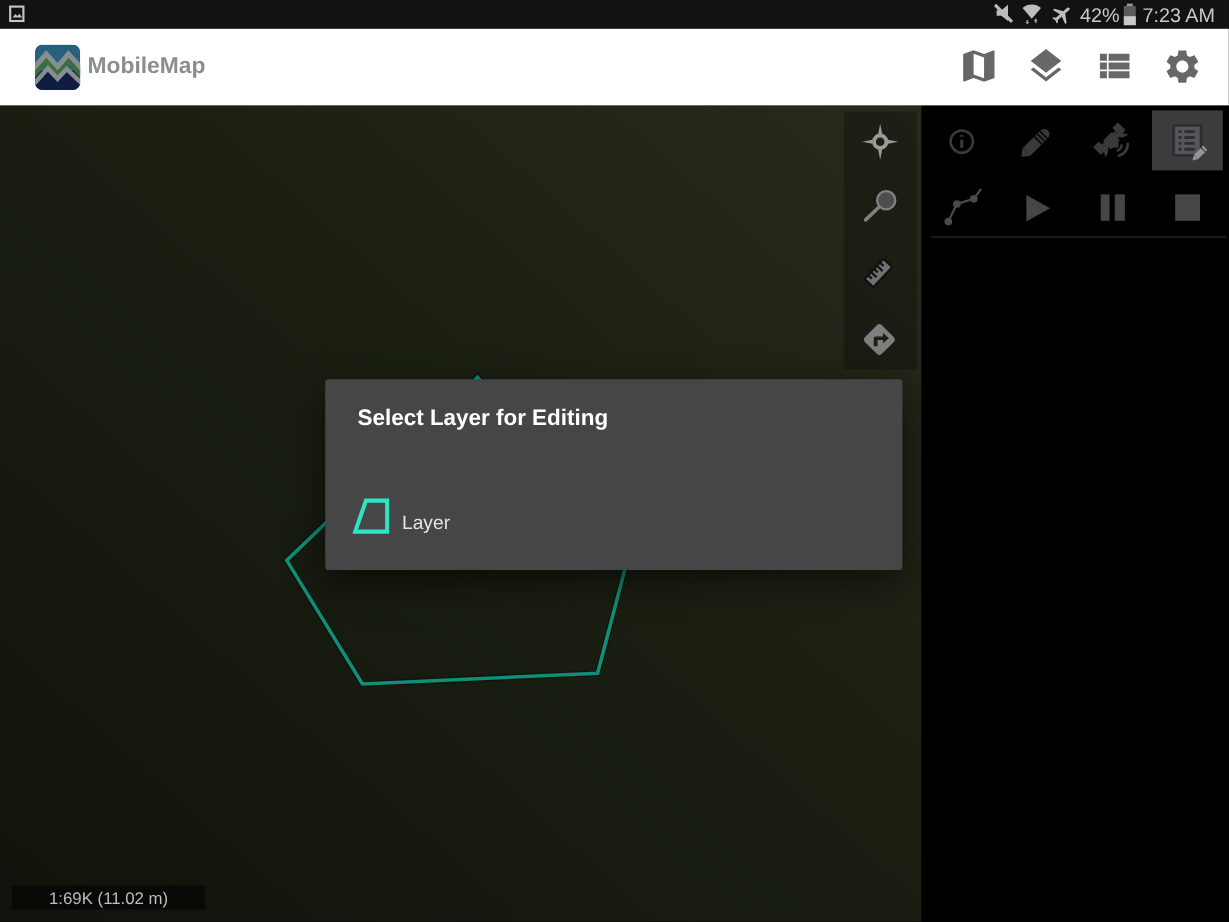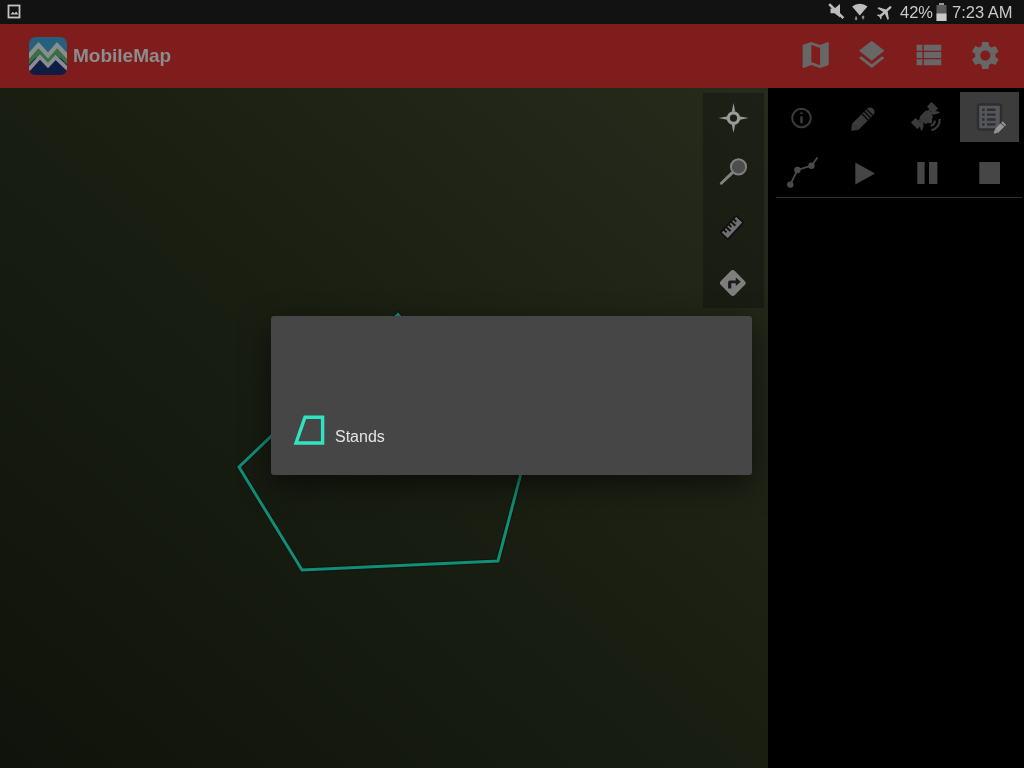--- a/index.html
+++ b/index.html
@@ -1,19 +1,19 @@
 <!DOCTYPE html>
 <html><head>
 <meta charset="utf-8">
 <style>
 * { margin:0; padding:0; box-sizing:border-box; }
 html,body { width:1024px; height:768px; overflow:hidden; background:#000; font-family:"Liberation Sans", sans-serif; }
 #root { position:absolute; left:0; top:0; width:1024px; height:602px; background:#000; }
 #statusbar { position:absolute; left:0; top:0; width:1024px; height:24px; background:#121212; }
-#toolbar { position:absolute; left:0; top:24px; width:1024px; height:64px; background:#7f1d1d; }
+#toolbar { position:absolute; left:0; top:24px; width:1024px; height:64px; background:#ffffff; }
 #map { position:absolute; left:0; top:88px; width:768px; height:680px;
   background:
     linear-gradient(to top right, #0f130b 0%, #1a1f12 55%, #262b1c 100%);
 }
 #panel { position:absolute; left:768px; top:88px; width:256px; height:680px; background:#000; }
 #ctrlcol { position:absolute; left:703px; top:93px; width:61px; height:215px; background:rgba(0,0,0,0.24); }
 #scalebox { position:absolute; left:10px; top:738px; width:161px; height:20px; background:rgba(5,5,5,0.72);
   color:#bdbdbd; font-size:14px; text-align:center; line-height:20px; }
 #dialog { position:absolute; left:271px; top:316px; width:481px; height:159px; background:#464646;
   border-radius:3px; box-shadow:0 10px 30px rgba(0,0,0,0.55); }
@@ -123,20 +123,21 @@
           <path d="M-7.2,-5 v4.2 M-3.6,-5 v6.3 M0,-5 v4.2 M3.6,-5 v6.3 M7.2,-5 v4.2"></path>
         </g>
       </g>
 
       <g transform="translate(29.8,190)" fill="#7e7e7e">
         <rect x="-9.9" y="-9.9" width="19.8" height="19.8" rx="3" transform="rotate(45)"></rect>
         <path d="M3.0,-5.5 L8.0,-1.2 L3.0,3.1 L3.0,0.3 L-1.5,0.3 L-1.5,5.5 L-4.7,5.5 L-4.7,-0.6 C-4.7,-1.9 -4.0,-2.6 -2.7,-2.6 L3.0,-2.6 Z" fill="#1a1e15"></path>
       </g>
     </svg>
   </div>
+  <div id="scalebox">1:69K (11.02 m)</div>
   <div id="panel">
     <svg width="256" height="680" style="position:absolute;left:0;top:0">
 
       <rect x="192" y="4" width="59" height="50" fill="#3c3c3d"></rect>
 
       <g transform="translate(33.5,30)" fill="none" stroke="#3a3a3a">
         <circle cx="0" cy="0" r="9.3" stroke-width="2.1"></circle>
         <path d="M0,-1.5 L0,5.2" stroke-width="2.6"></path>
         <path d="M0,-5.6 L0,-4.0" stroke-width="2.6"></path>
       </g>
@@ -194,20 +195,21 @@
         <rect x="149.3" y="74" width="7.3" height="22"></rect>
         <rect x="161" y="74" width="8.4" height="22"></rect>
       </g>
 
       <rect x="211.3" y="74" width="20.7" height="22" fill="#464646"></rect>
 
       <rect x="8" y="109" width="246" height="1" fill="#2e2e2e"></rect>
     </svg>
   </div>
   <div id="dialog">
+    <div id="dlg-title">Select Layer for Editing</div>
     <div id="row-stands">
       <svg width="40" height="36" style="position:absolute;left:0;top:0">
         <path d="M13,2.2 L30.6,2.2 L30.6,28 L4,28 Z" fill="none" stroke="#2fe3c3" stroke-width="3.4"></path>
       </svg>
-      <div class="rowtext">Stands</div>
+      <div class="rowtext">Layer</div>
     </div>
   </div>
 </div>
 
 </body></html>

